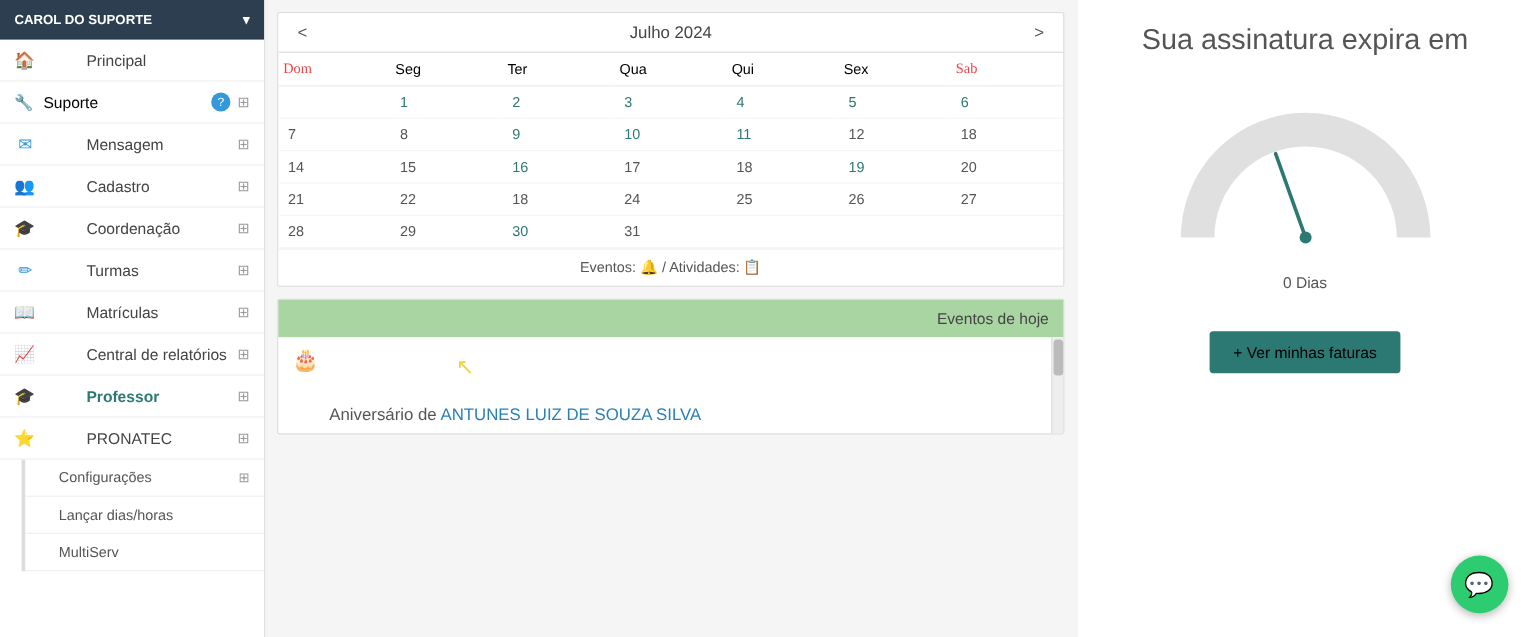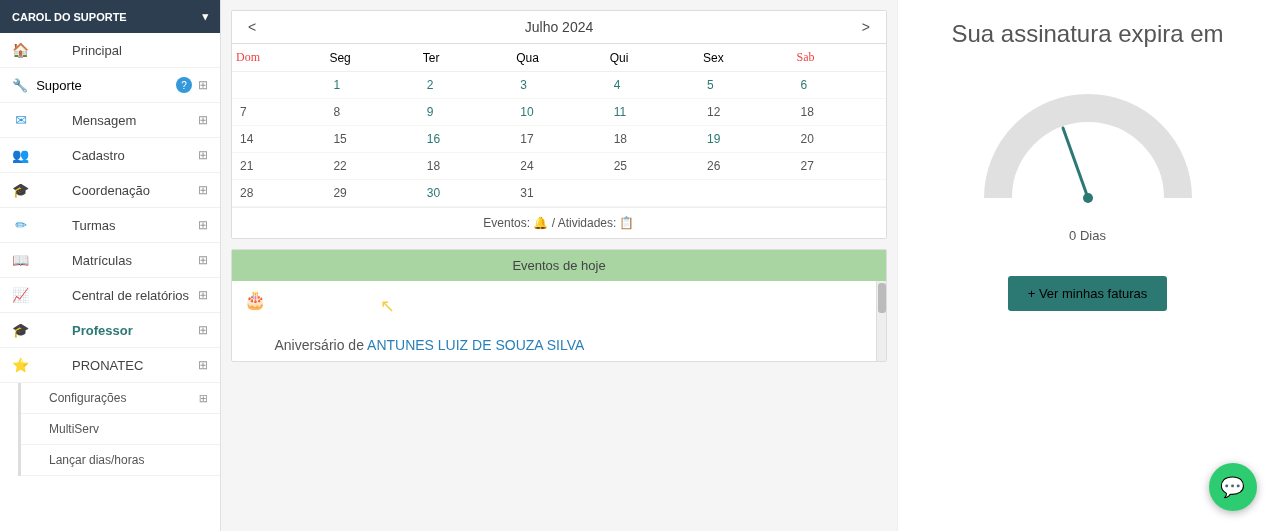--- a/index.html
+++ b/index.html
@@ -135,21 +135,21 @@
       margin-top: 10px;
       background: #fff;
       border: 1px solid #ddd;
       border-radius: 2px;
     }
     .events-header {
       background: #a8d5a2;
       padding: 8px 12px;
       font-size: 13px;
       color: #444;
-      text-align: center;
+      text-align: right;
     }
     .events-body {
       padding: 8px 12px;
       display: flex;
       align-items: flex-start;
       gap: 8px;
       position: relative;
     }
     .events-body .scroll-bar {
       position: absolute;
@@ -334,24 +334,24 @@
     </div>
     <span class="expand-icon">⊞</span>
   </div>
 
   <div style="border-left: 3px solid #ddd; margin-left: 18px;">
     <div class="sidebar-sub-item">
       <span>Configurações</span>
       <span style="color:#999;font-size:11px;">⊞</span>
     </div>
     <div class="sidebar-sub-item">
+      <span>Lançar dias/horas</span>
+    </div>
+    <div class="sidebar-sub-item">
       <span>MultiServ</span>
-    </div>
-    <div class="sidebar-sub-item">
-      <span>Lançar dias/horas</span>
     </div>
   </div>
 </div>
 
 <div class="main">
   <div class="content-area">
     <div class="center-panel">
 
       <div class="calendar-container">
         <div class="calendar-nav">

